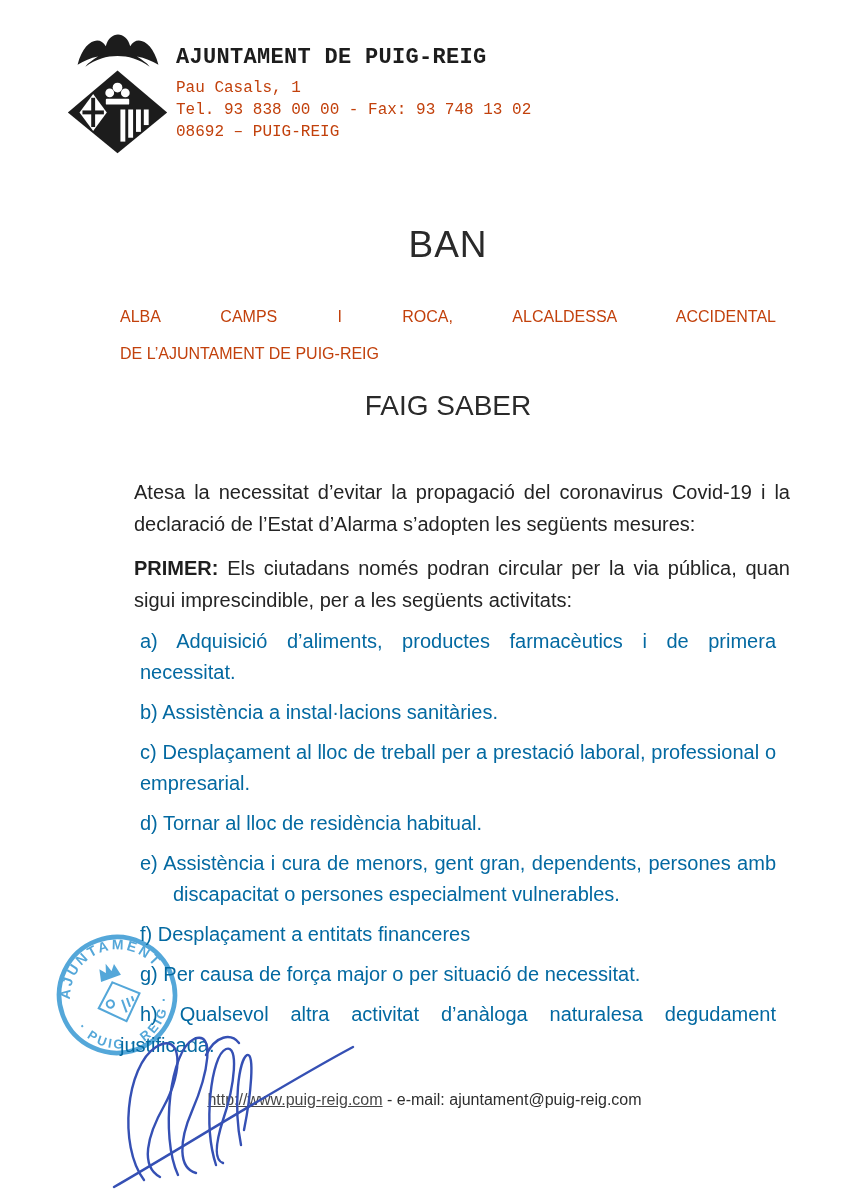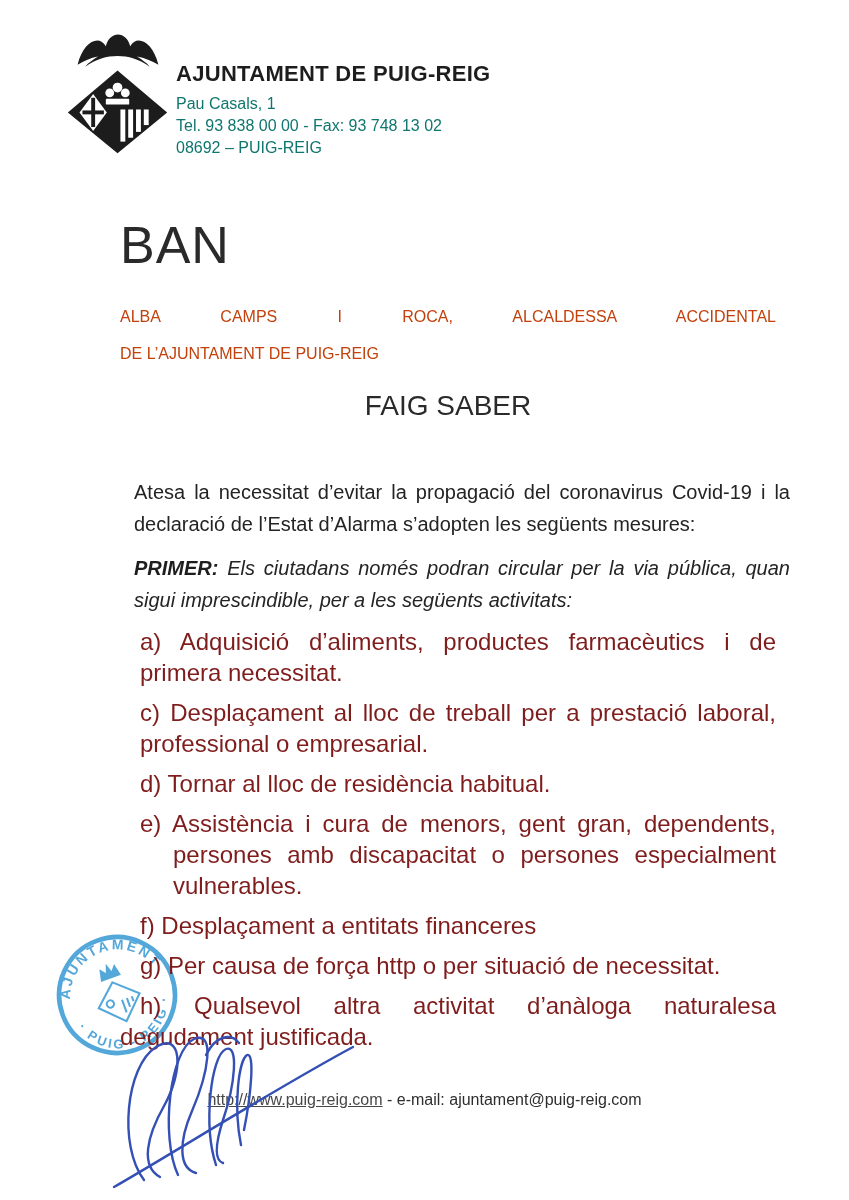--- a/index.html
+++ b/index.html
@@ -6,35 +6,35 @@
   .page{
     position:relative;
     width:849px;height:1200px;
     background:#ffffff;
     overflow:hidden;
     font-family:"Liberation Sans","DejaVu Sans",sans-serif;
     color:#242424;
   }
   
   .logo{position:absolute;left:62px;top:24px;width:112px;height:132px;}
-  .header-text{position:absolute;left:176px;top:60px;line-height:1.25;}
+  .header-text{position:absolute;left:176px;top:44px;line-height:1.25;font-family:Liberation Mono, monospace;}
   .org-name{font-size:22px;font-weight:bold;color:#1d1d1d;letter-spacing:.3px;margin-bottom:5px;}
-  .addr{font-size:16px;color:#0f766e;line-height:22px;}
+  .addr{font-size:16px;color:#c2410c;line-height:22px;}
   
   .col{position:absolute;left:120px;width:656px;z-index:1;}
-  .ban-title{top:222px;font-size:52px;line-height:46px;letter-spacing:1px;color:#2a2a2a;}
+  .ban-title{top:222px;font-size:37px;line-height:46px;text-align:center;letter-spacing:1px;color:#2a2a2a;}
   .issuer{top:298px;font-size:16px;line-height:37px;color:#c2410c;}
   .issuer .jline{text-align:justify;text-align-last:justify;}
   .faig{top:390px;font-size:28px;text-align:center;color:#2a2a2a;}
   .para{font-size:20px;line-height:32px;text-align:justify;color:#242424;margin-left:14px;}
   .intro{top:476px;}
-  .primer{top:552px;font-style:italic;}
+  .primer{top:552px;}
   .primer b{font-weight:bold;color:#1e1e1e;}
   .list{top:626px;}
-  .li{font-size:24px;line-height:31px;text-align:justify;margin-bottom:9px;color:#7f1d1d;}
+  .li{font-size:20px;line-height:31px;text-align:justify;margin-bottom:9px;color:#0369a1;}
   .hang-letter{margin-left:20px;}
   .hang-text{margin-left:20px;padding-left:33px;text-indent:-33px;}
   .hang-none{margin-left:0;text-indent:20px;}
   
   .footer{position:absolute;left:0;top:1091px;width:849px;text-align:center;font-size:16px;color:#2d2d2d;z-index:1;}
   .footer .url{color:#474747;text-decoration:underline;cursor:pointer;}
   
   .stamp{position:absolute;left:55px;top:933px;width:124px;height:124px;z-index:0;opacity:.92;}
   .signature{position:absolute;left:110px;top:1024px;width:255px;height:170px;z-index:2;pointer-events:none;}
 </style>
@@ -82,25 +82,26 @@
   </div>
 
   <div class="col faig">FAIG SABER</div>
 
   <div class="col para intro">Atesa la necessitat d’evitar la propagació del coronavirus Covid-19 i la declaració de l’Estat d’Alarma s’adopten les següents mesures:</div>
 
   <div class="col para primer"><b>PRIMER:</b> <span>Els ciutadans només podran circular per la via pública, quan sigui imprescindible, per a les següents activitats:</span></div>
 
   <div class="col list">
     <div class="li hang-letter"><span>a)</span> <span>Adquisició d’aliments, productes farmacèutics i de primera necessitat.</span></div>
+    <div class="li hang-letter"><span>b)</span> <span>Assistència a instal·lacions sanitàries.</span></div>
     <div class="li hang-letter"><span>c)</span> <span>Desplaçament al lloc de treball per a prestació laboral, professional o empresarial.</span></div>
     <div class="li hang-letter"><span>d)</span> <span>Tornar al lloc de residència habitual.</span></div>
     <div class="li hang-text"><span>e)</span> <span>Assistència i cura de menors, gent gran, dependents, persones amb discapacitat o persones especialment vulnerables.</span></div>
     <div class="li hang-letter"><span>f)</span> <span>Desplaçament a entitats financeres</span></div>
-    <div class="li hang-letter"><span>g)</span> <span>Per causa de força http o per situació de necessitat.</span></div>
+    <div class="li hang-letter"><span>g)</span> <span>Per causa de força major o per situació de necessitat.</span></div>
     <div class="li hang-none"><span>h)</span> <span>Qualsevol altra activitat d’anàloga naturalesa degudament justificada.</span></div>
   </div>
 
   <svg class="stamp" viewBox="0 0 120 120">
     <defs>
       <path id="arcTop" d="M 14,62 A 46,46 0 0 1 106,62"></path>
       <path id="arcBot" d="M 12,64 A 48,48 0 0 0 108,64"></path>
     </defs>
     <g transform="rotate(-20 60 60)" fill="none" stroke="#46a0d6">
       <circle cx="60" cy="60" r="56" stroke-width="4.5"></circle>

